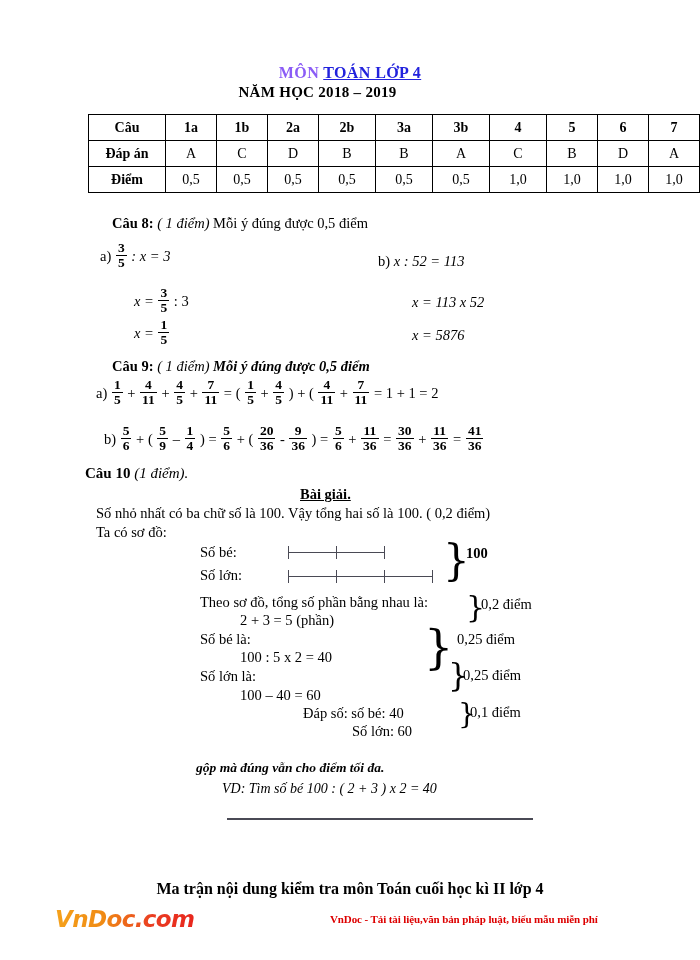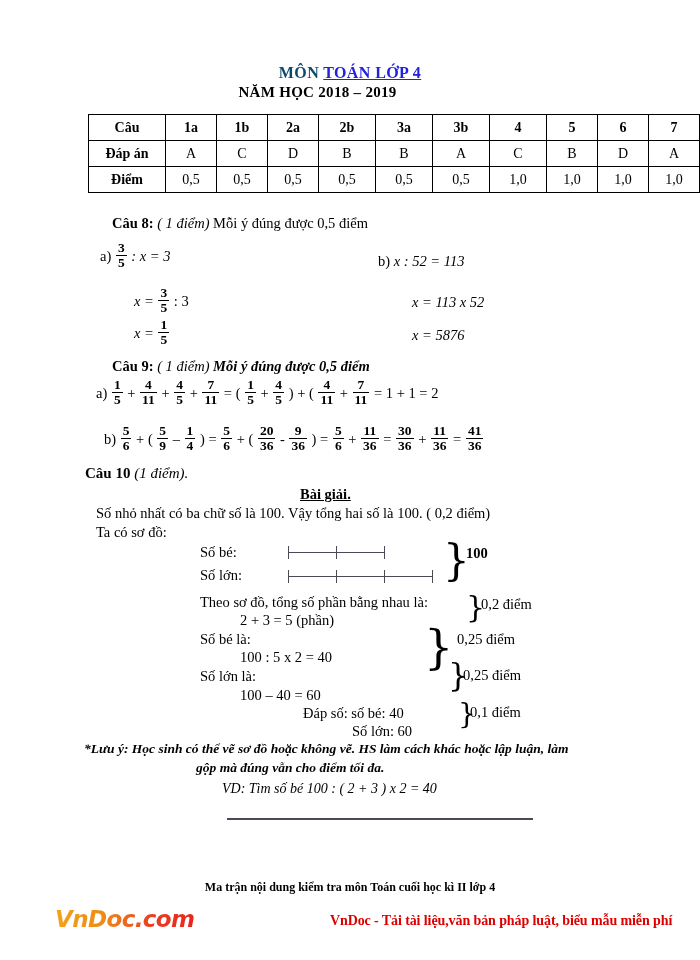--- a/index.html
+++ b/index.html
@@ -42,21 +42,21 @@
   .subject {
     position: absolute;
     left: 0;
     top: 64px;
     width: 700px;
     text-align: center;
     font-size: 16px;
     font-weight: bold;
     letter-spacing: 0.4px;
   }
-  .subject .mon { color: #0c4a6e; }
+  .subject .mon { color: #8b5cf6; }
   .subject .toan {
     color: #2222dd;
     text-decoration: underline;
     text-align: right;
   }
   .schoolyear {
     position: absolute;
     left: 0;
     top: 84px;
     width: 635px;
@@ -152,21 +152,21 @@
     background: #4a4a55;
   }
 
   
   .footer-title {
     position: absolute;
     left: 0;
     top: 880px;
     width: 700px;
     text-align: center;
-    font-size: 12px;
+    font-size: 16px;
     font-weight: bold;
   }
   .logo {
     position: absolute;
     left: 55px;
     top: 906px;
     font-family: "DejaVu Sans", sans-serif;
     font-size: 23px;
     font-weight: bold;
     font-style: italic;
@@ -174,21 +174,21 @@
     background: linear-gradient(90deg, #f5a21c 0%, #f08a14 35%, #ea3d22 70%, #e8261c 100%);
     -webkit-background-clip: text;
     background-clip: text;
     color: transparent;
     -webkit-text-fill-color: transparent;
   }
   .footer-note {
     position: absolute;
     left: 330px;
     top: 913px;
-    font-size: 14px;
+    font-size: 11px;
     font-weight: bold;
     color: #dd0000;
     white-space: nowrap;
     letter-spacing: -0.1px;
   }
 </style>
 </head>
 <body>
 
 <div class="page">
@@ -376,21 +376,20 @@
   <div class="t" style="left:200px; top:669px;">Số lớn là:</div>
   <div class="t" style="left:240px; top:688px;">100 – 40 = 60</div>
   <div class="brace" style="left:448px; top:659px; font-size:32px;">}</div>
   <div class="t" style="left:463px; top:668px;">0,25  điểm</div>
 
   <div class="t" style="left:303px; top:706px;">Đáp số: số bé: 40</div>
   <div class="t" style="left:352px; top:724px;">Số lớn: 60</div>
   <div class="brace" style="left:458px; top:700px; font-size:28px;">}</div>
   <div class="t" style="left:470px; top:705px;">0,1  điểm</div>
 
-  <div class="t b i" style="left:84px; top:742px; font-size:13.5px;">*Lưu ý: Học sinh có thể vẽ sơ đồ hoặc không vẽ. HS làm cách khác hoặc lập luận, làm</div>
   <div class="t b i" style="left:196px; top:761px; font-size:13.5px;">gộp mà đúng vẫn cho điểm tối đa.</div>
   <div class="t i" style="left:222px; top:782px; font-size:14px;text-align:right;">VD: Tìm số bé 100 : ( 2 + 3 ) x 2 = 40</div>
 
   <div class="rule"></div>
 
   <div class="footer-title">Ma trận nội dung kiểm tra môn Toán cuối học kì II lớp 4</div>
   <div class="logo">VnDoc.com</div>
   <div class="footer-note">VnDoc - Tải tài liệu,văn bản pháp  luật, biểu mẫu miễn phí</div>
 
 </div>

